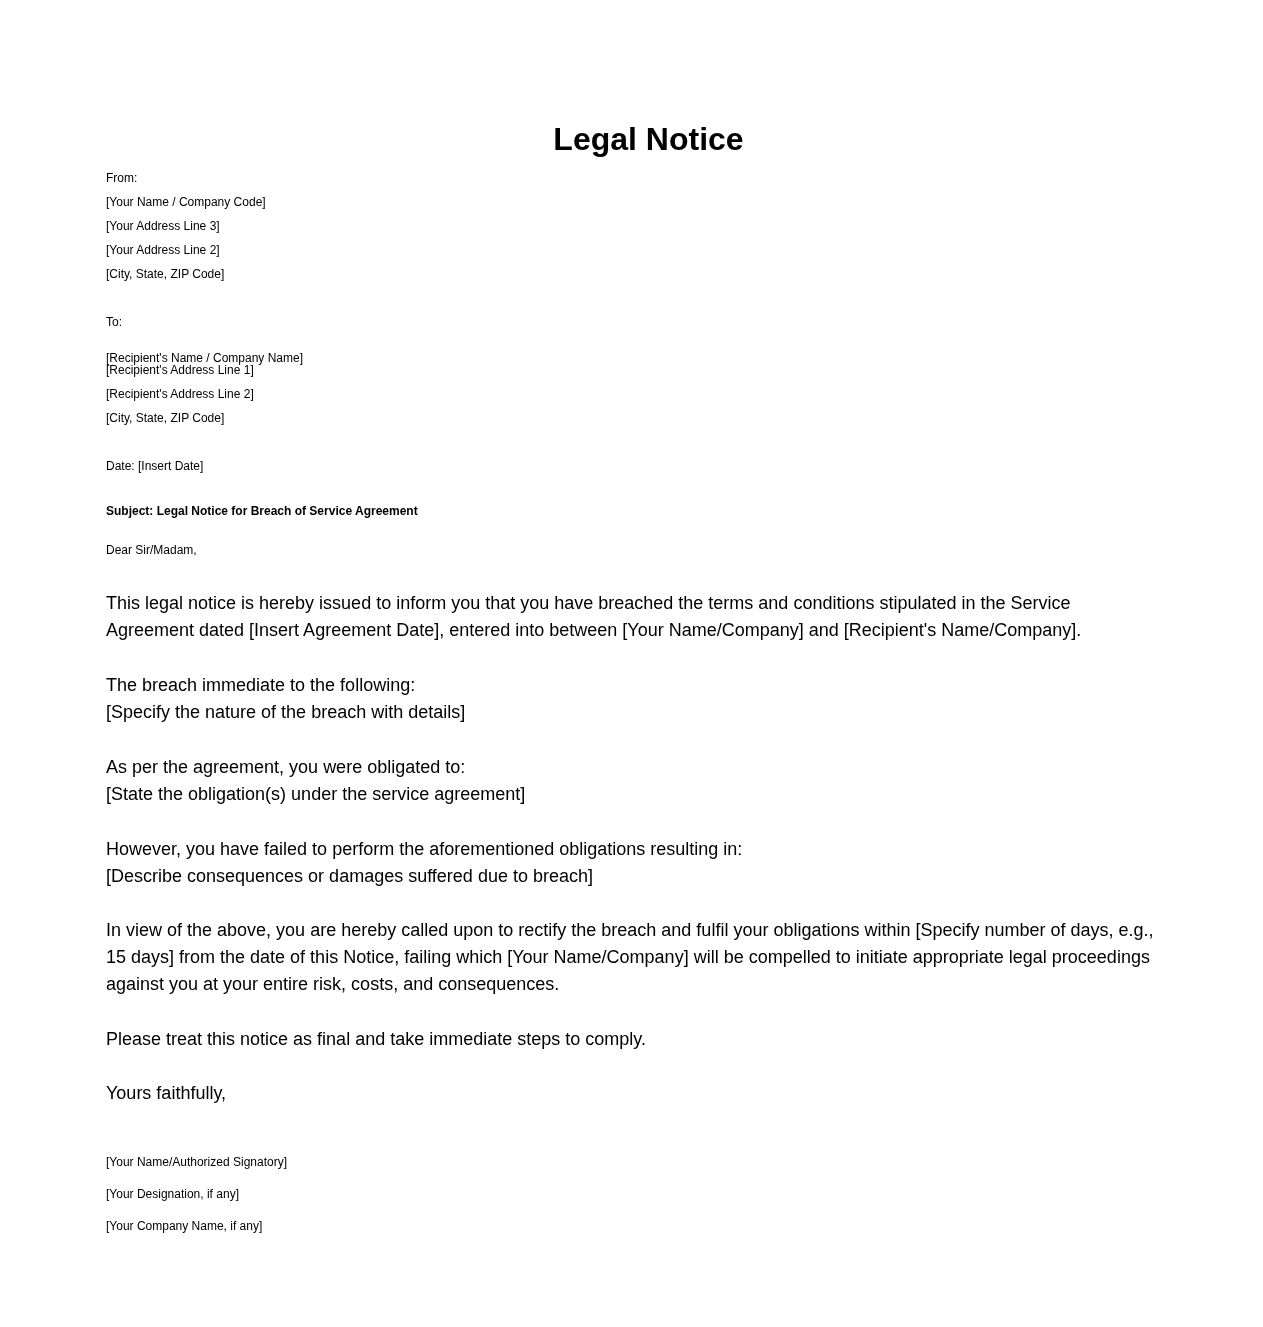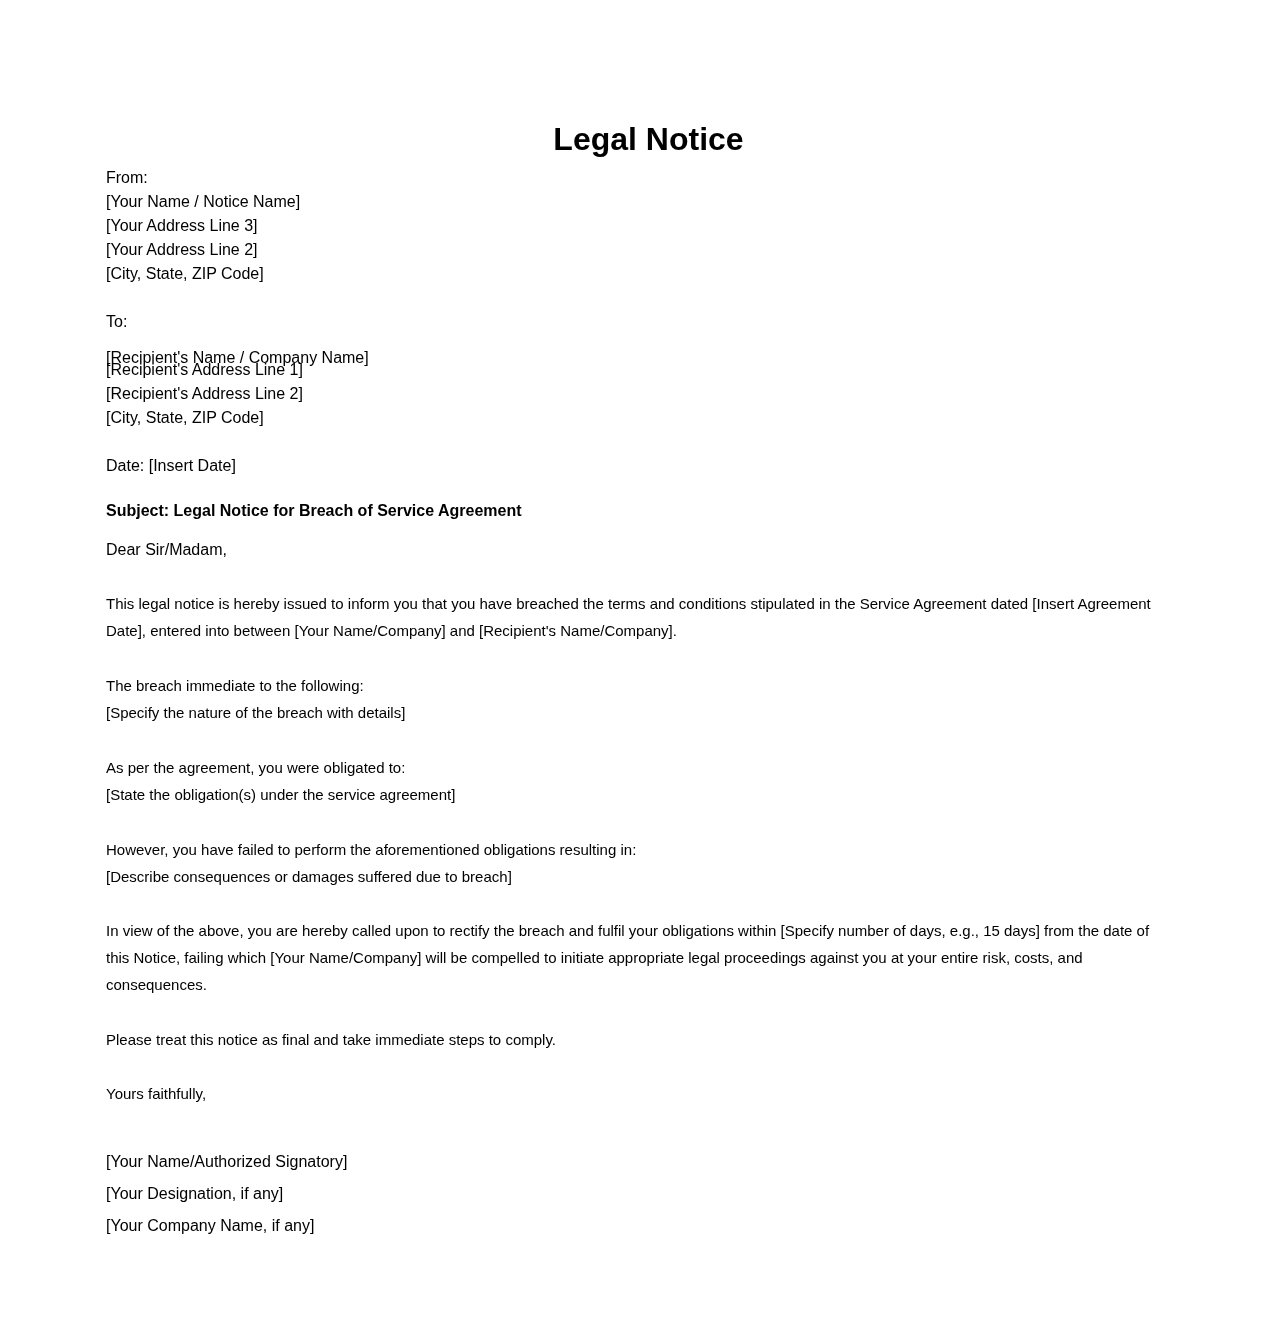--- a/index.html
+++ b/index.html
@@ -4,32 +4,32 @@
   <style>
     html, body { margin: 0; padding: 0; background: #ffffff; }
     body {
       width: 1263px; height: 1327px; position: relative; overflow: hidden;
       font-family: "Liberation Sans", sans-serif; color: #000000;
     }
     .title {
       position: absolute; left: 0; width: 1263px; top: 102px;
       text-align: center; font-size: 32px; font-weight: bold; line-height: 40px; margin: 17px;
     }
-    .ln { position: absolute; left: 106px; font-size: 16px; line-height: 20px; white-space: nowrap; }
+    .ln { position: absolute; left: 106px; font-size: 12px; line-height: 20px; white-space: nowrap; }
     .bold { font-weight: bold; }
-    .para { position: absolute; left: 106px; width: 1050px; font-size: 15px; line-height: 27px; }
+    .para { position: absolute; left: 106px; width: 1050px; font-size: 18px; line-height: 27px; }
   </style>
 </head>
 <body>
 
 <h1 class="title">Legal Notice</h1>
 
 <div>
   <div class="ln" style="top:168px">From:</div>
-  <div class="ln" style="top:192px">[Your Name / Notice Name]</div>
+  <div class="ln" style="top:192px">[Your Name / Company Code]</div>
   <div class="ln" style="top:216px">[Your Address Line 3]</div>
   <div class="ln" style="top:240px">[Your Address Line 2]</div>
   <div class="ln" style="top:264px">[City, State, ZIP Code]</div>
 </div>
 
 <div>
   <div class="ln" style="top:312px">To:</div>
   <div class="ln" style="top:348px">[Recipient's Name / Company Name]</div>
   <div class="ln" style="top:360px">[Recipient's Address Line 1]</div>
   <div class="ln" style="top:384px">[Recipient's Address Line 2]</div>

